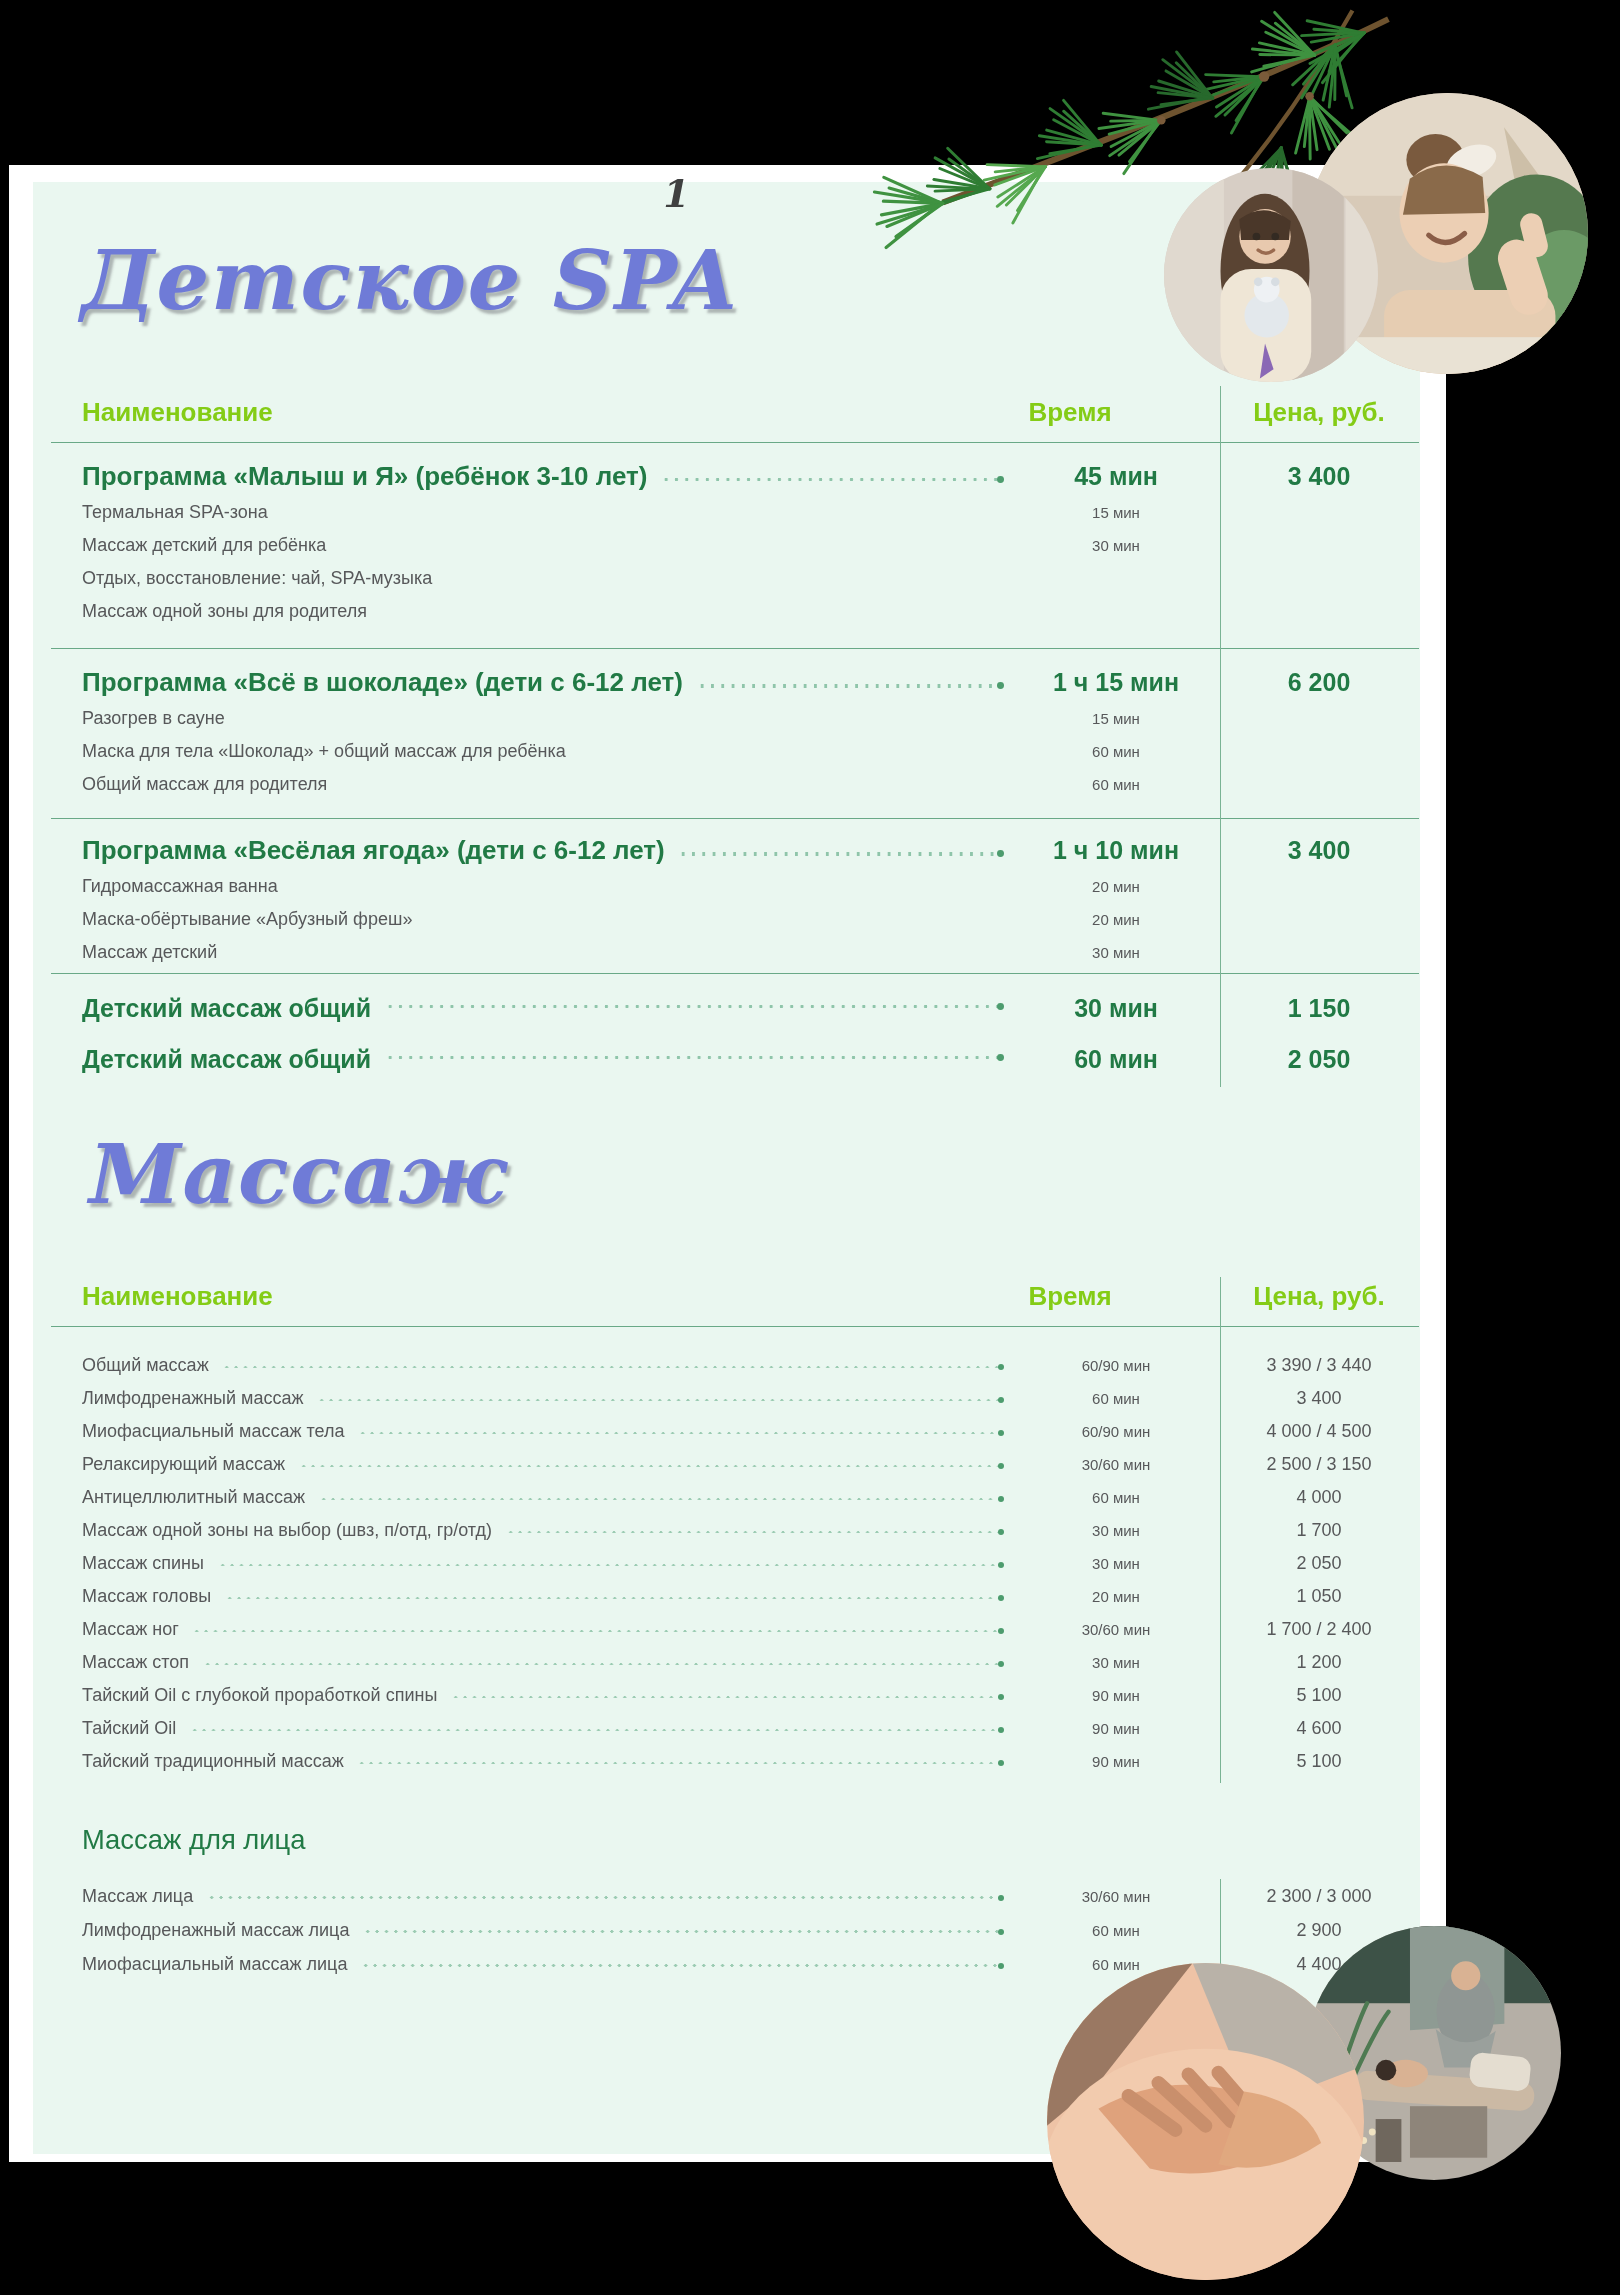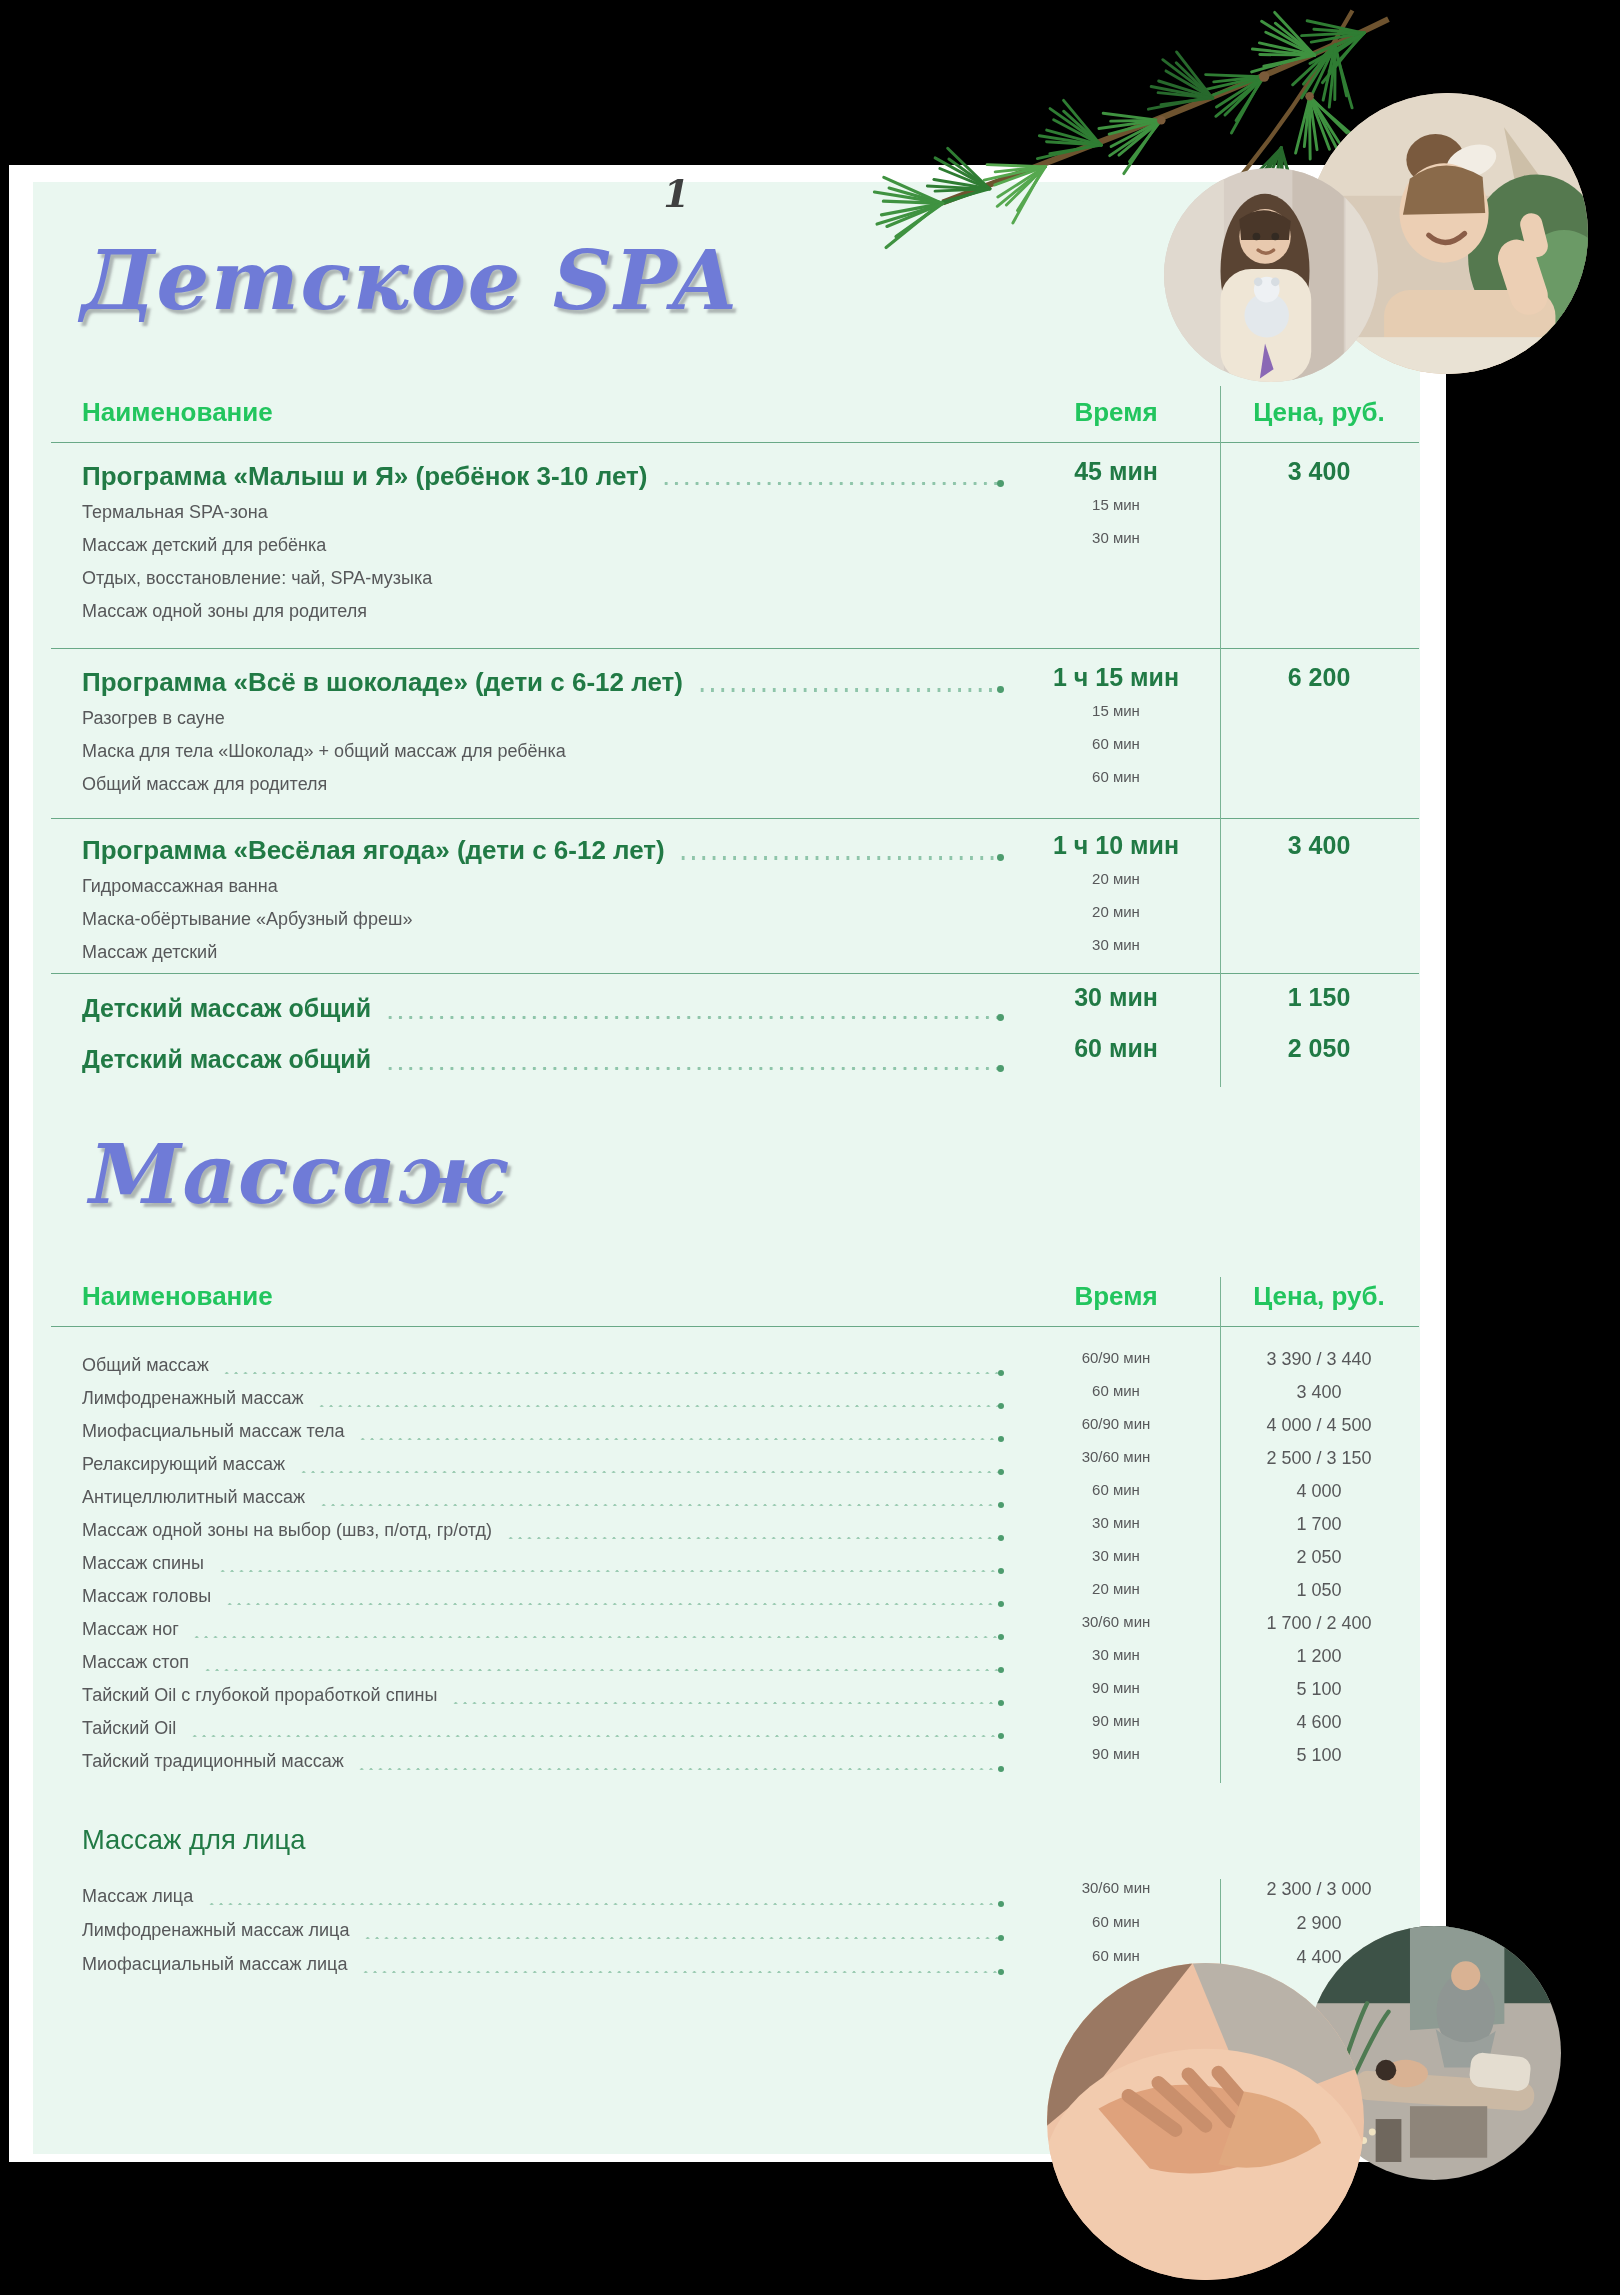--- a/index.html
+++ b/index.html
@@ -13,23 +13,23 @@
           font-family:"DejaVu Serif", serif;font-style:italic;font-weight:bold;
           font-size:38px;color:#3f4040;}
   
   .script-title{position:absolute;font-family:"DejaVu Serif", serif;font-style:italic;font-weight:bold;
           color:#6f7bd7;text-shadow:3.4px 4.3px 2.6px rgba(70,70,80,.38);letter-spacing:1.7px;}
   #title-spa{left:81px;top:231px;font-size:83px;}
   #title-massage{left:89px;top:1125px;font-size:83px;}
   
   .table{position:absolute;left:51px;width:1368px;}
   .thead{display:flex;align-items:flex-end;border-bottom:0.9px solid #69a987;
-         font-weight:bold;font-size:26px;color:#22c55e;}
+         font-weight:bold;font-size:26px;color:#84cc16;gap:46px;}
   .thead .cell{padding-bottom:13.7px;}
-  .row{display:flex;}
+  .row{display:flex;align-items:center;}
   .cell.name{flex:1;display:flex;align-items:center;min-width:0;padding-left:31px;}
   .cell.time{width:206px;text-align:center;flex:none;}
   .cell.price{width:200px;text-align:center;flex:none;}
   .thead .cell.name{padding-left:31px;}
   .green{color:#217a45;font-weight:bold;}
   .gray{color:#57585a;font-weight:normal;}
   
   .leader{flex:1;height:3.4px;align-self:flex-end;margin:0 12px 10.3px 13.7px;position:relative;
           background-image:radial-gradient(circle,#8fc5aa 1.7px,rgba(0,0,0,0) 1.9px);
           background-size:10.3px 3.4px;background-repeat:repeat-x;background-position:left bottom;}

